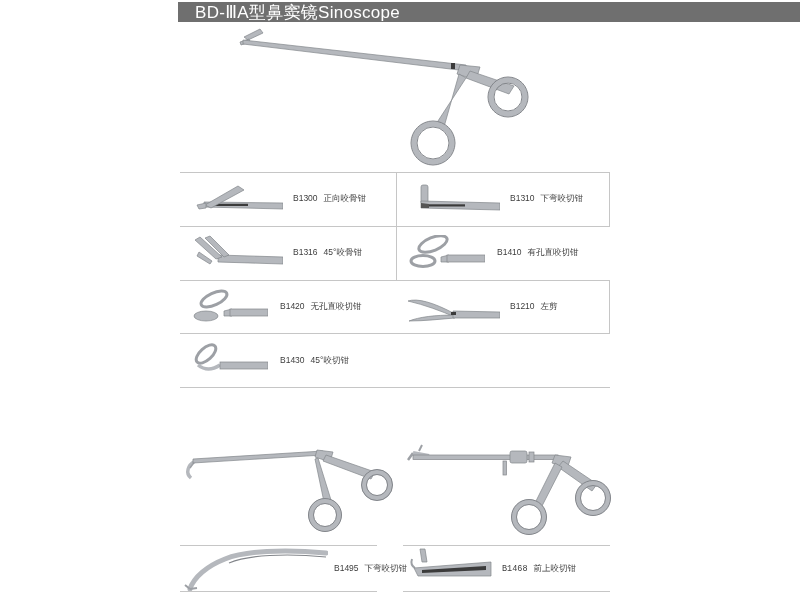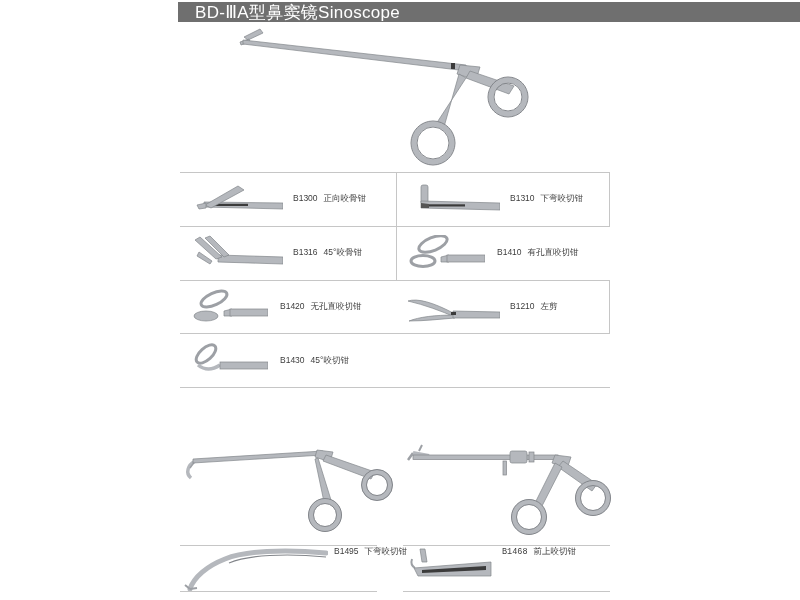--- a/index.html
+++ b/index.html
@@ -35,21 +35,21 @@
   .cell.colR .cell-label{margin-left:12px;}
   .code{margin-right:6px;}
 
   
   .mid-left{position:absolute;left:183px;top:445px;width:215px;height:100px;}
   .mid-right{position:absolute;left:405px;top:443px;width:215px;height:102px;}
 
   
   .bottom-cell{position:absolute;top:545px;height:47px;
     border-top:1px solid #c6c6c6;border-bottom:1px solid #c6c6c6;
-    display:flex;box-sizing:border-box;}
+    display:flex;align-items:center;box-sizing:border-box;}
   .bottom-cell.bcL{left:180px;width:197px;padding-left:3px;}
   .bottom-cell.bcR{left:403px;width:207px;padding-left:5px;}
   .bcL .cell-label{margin-left:6px;}
   .bcR .cell-label{margin-left:9px;font-family:Liberation Mono, monospace;}
 </style>
 </head>
 <body>
 
 <div class="page">
 

